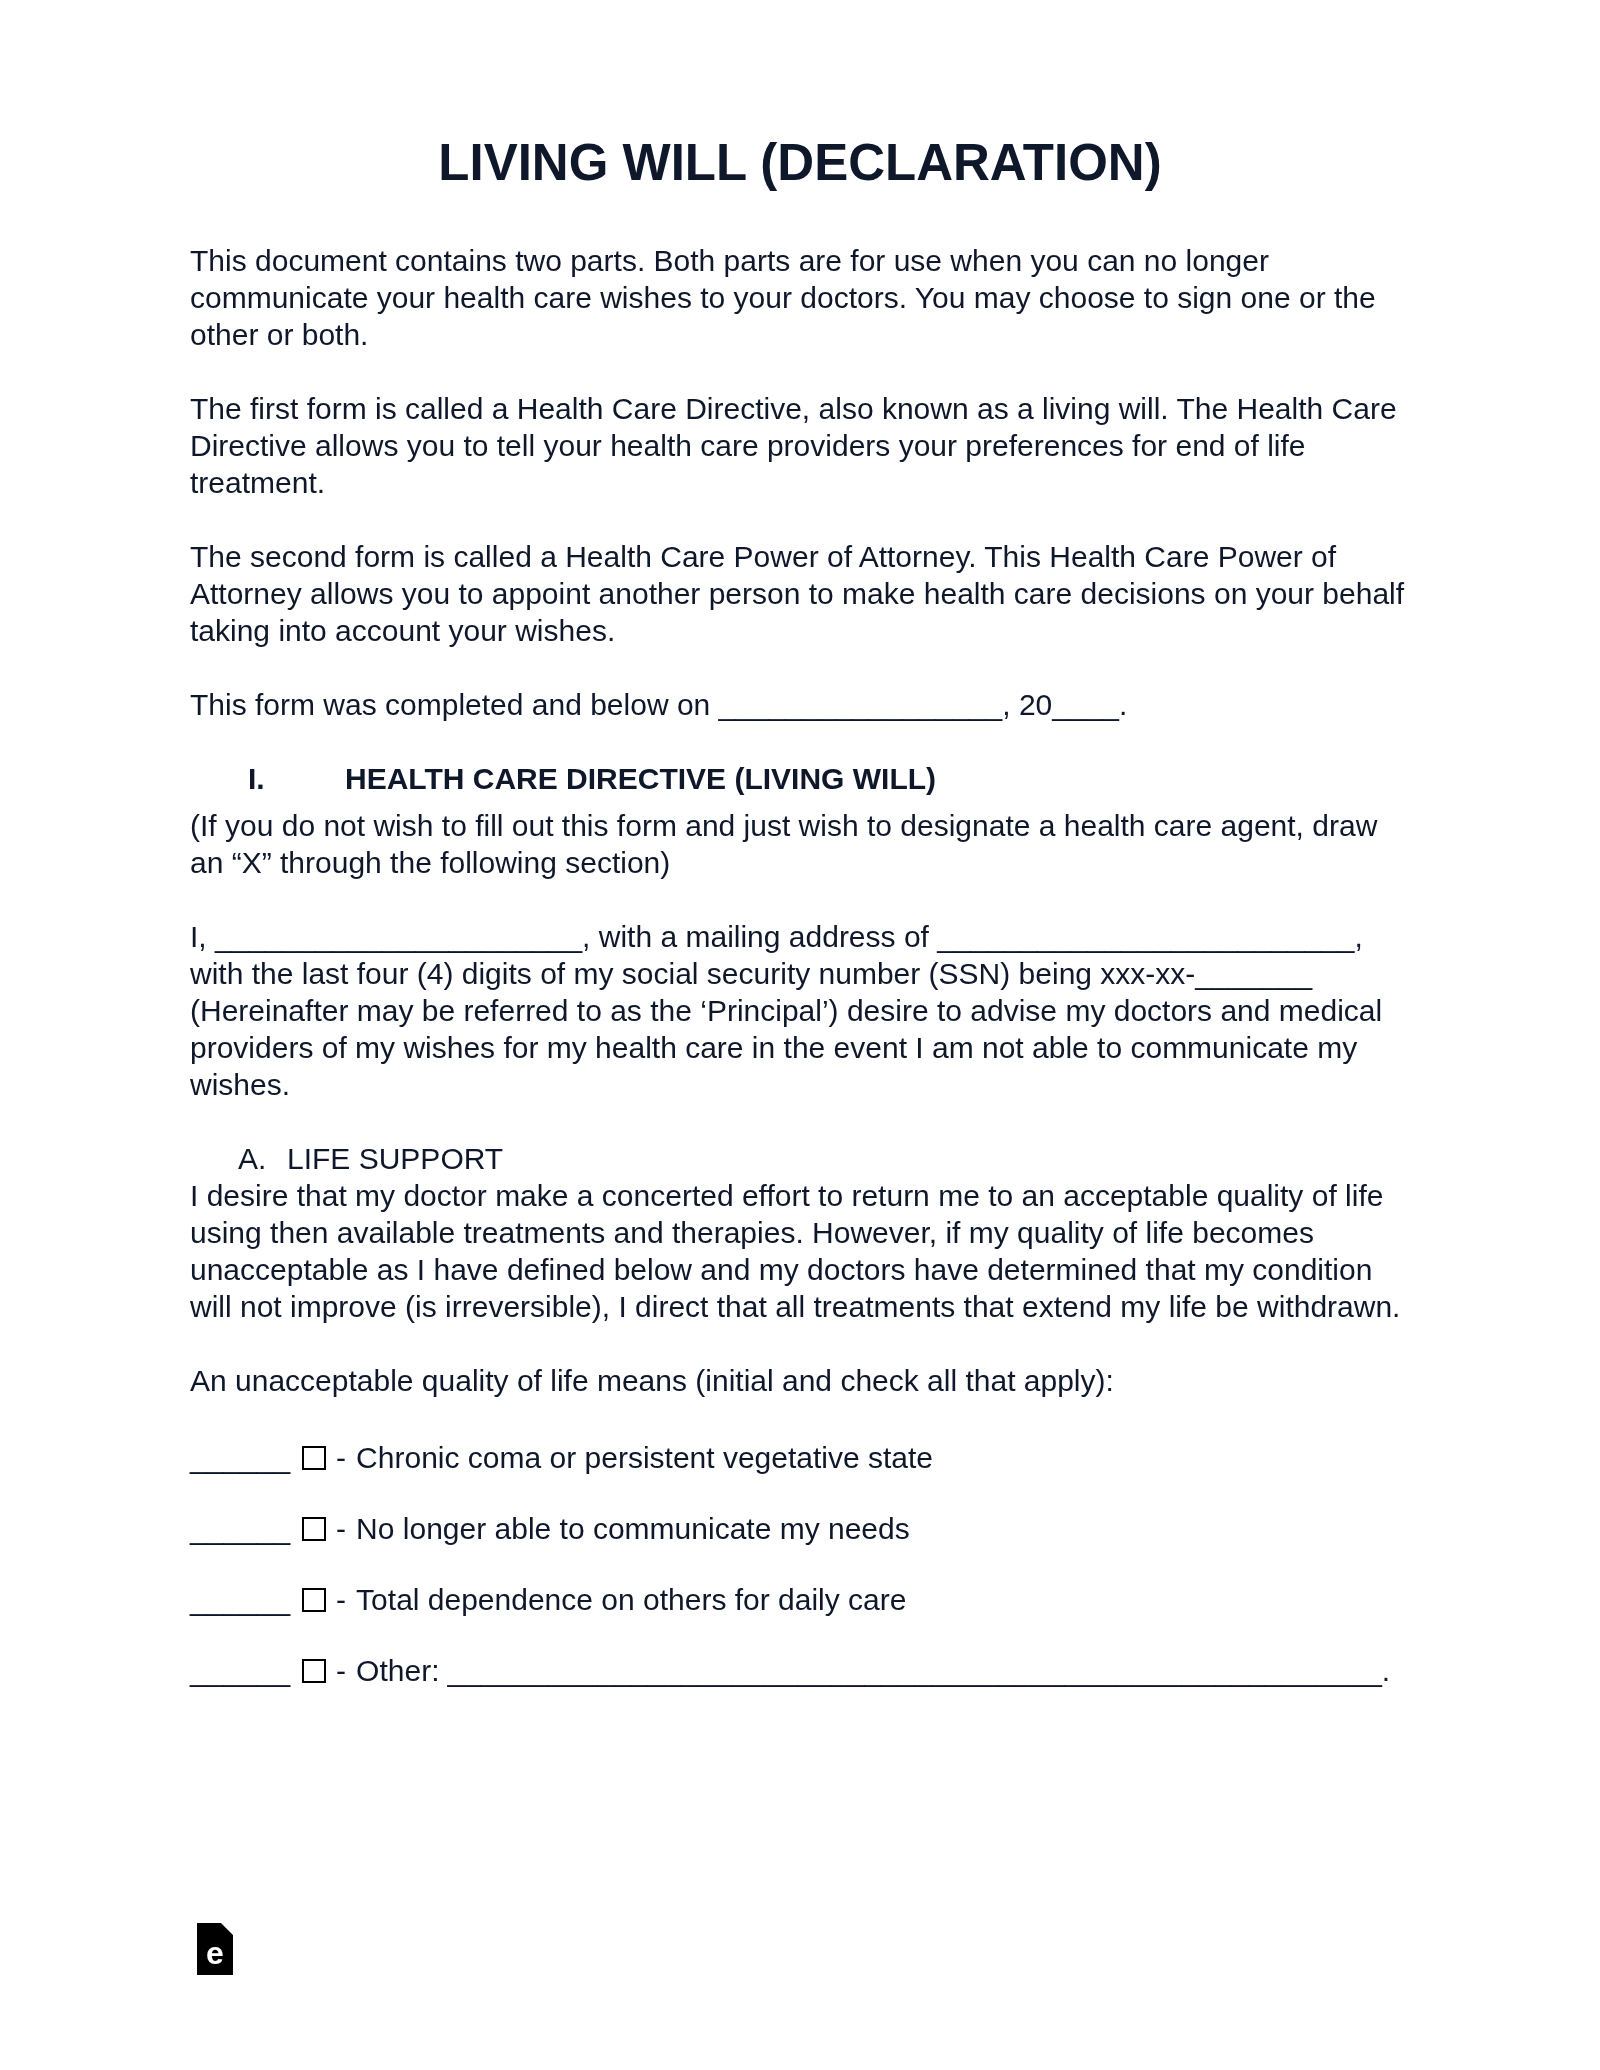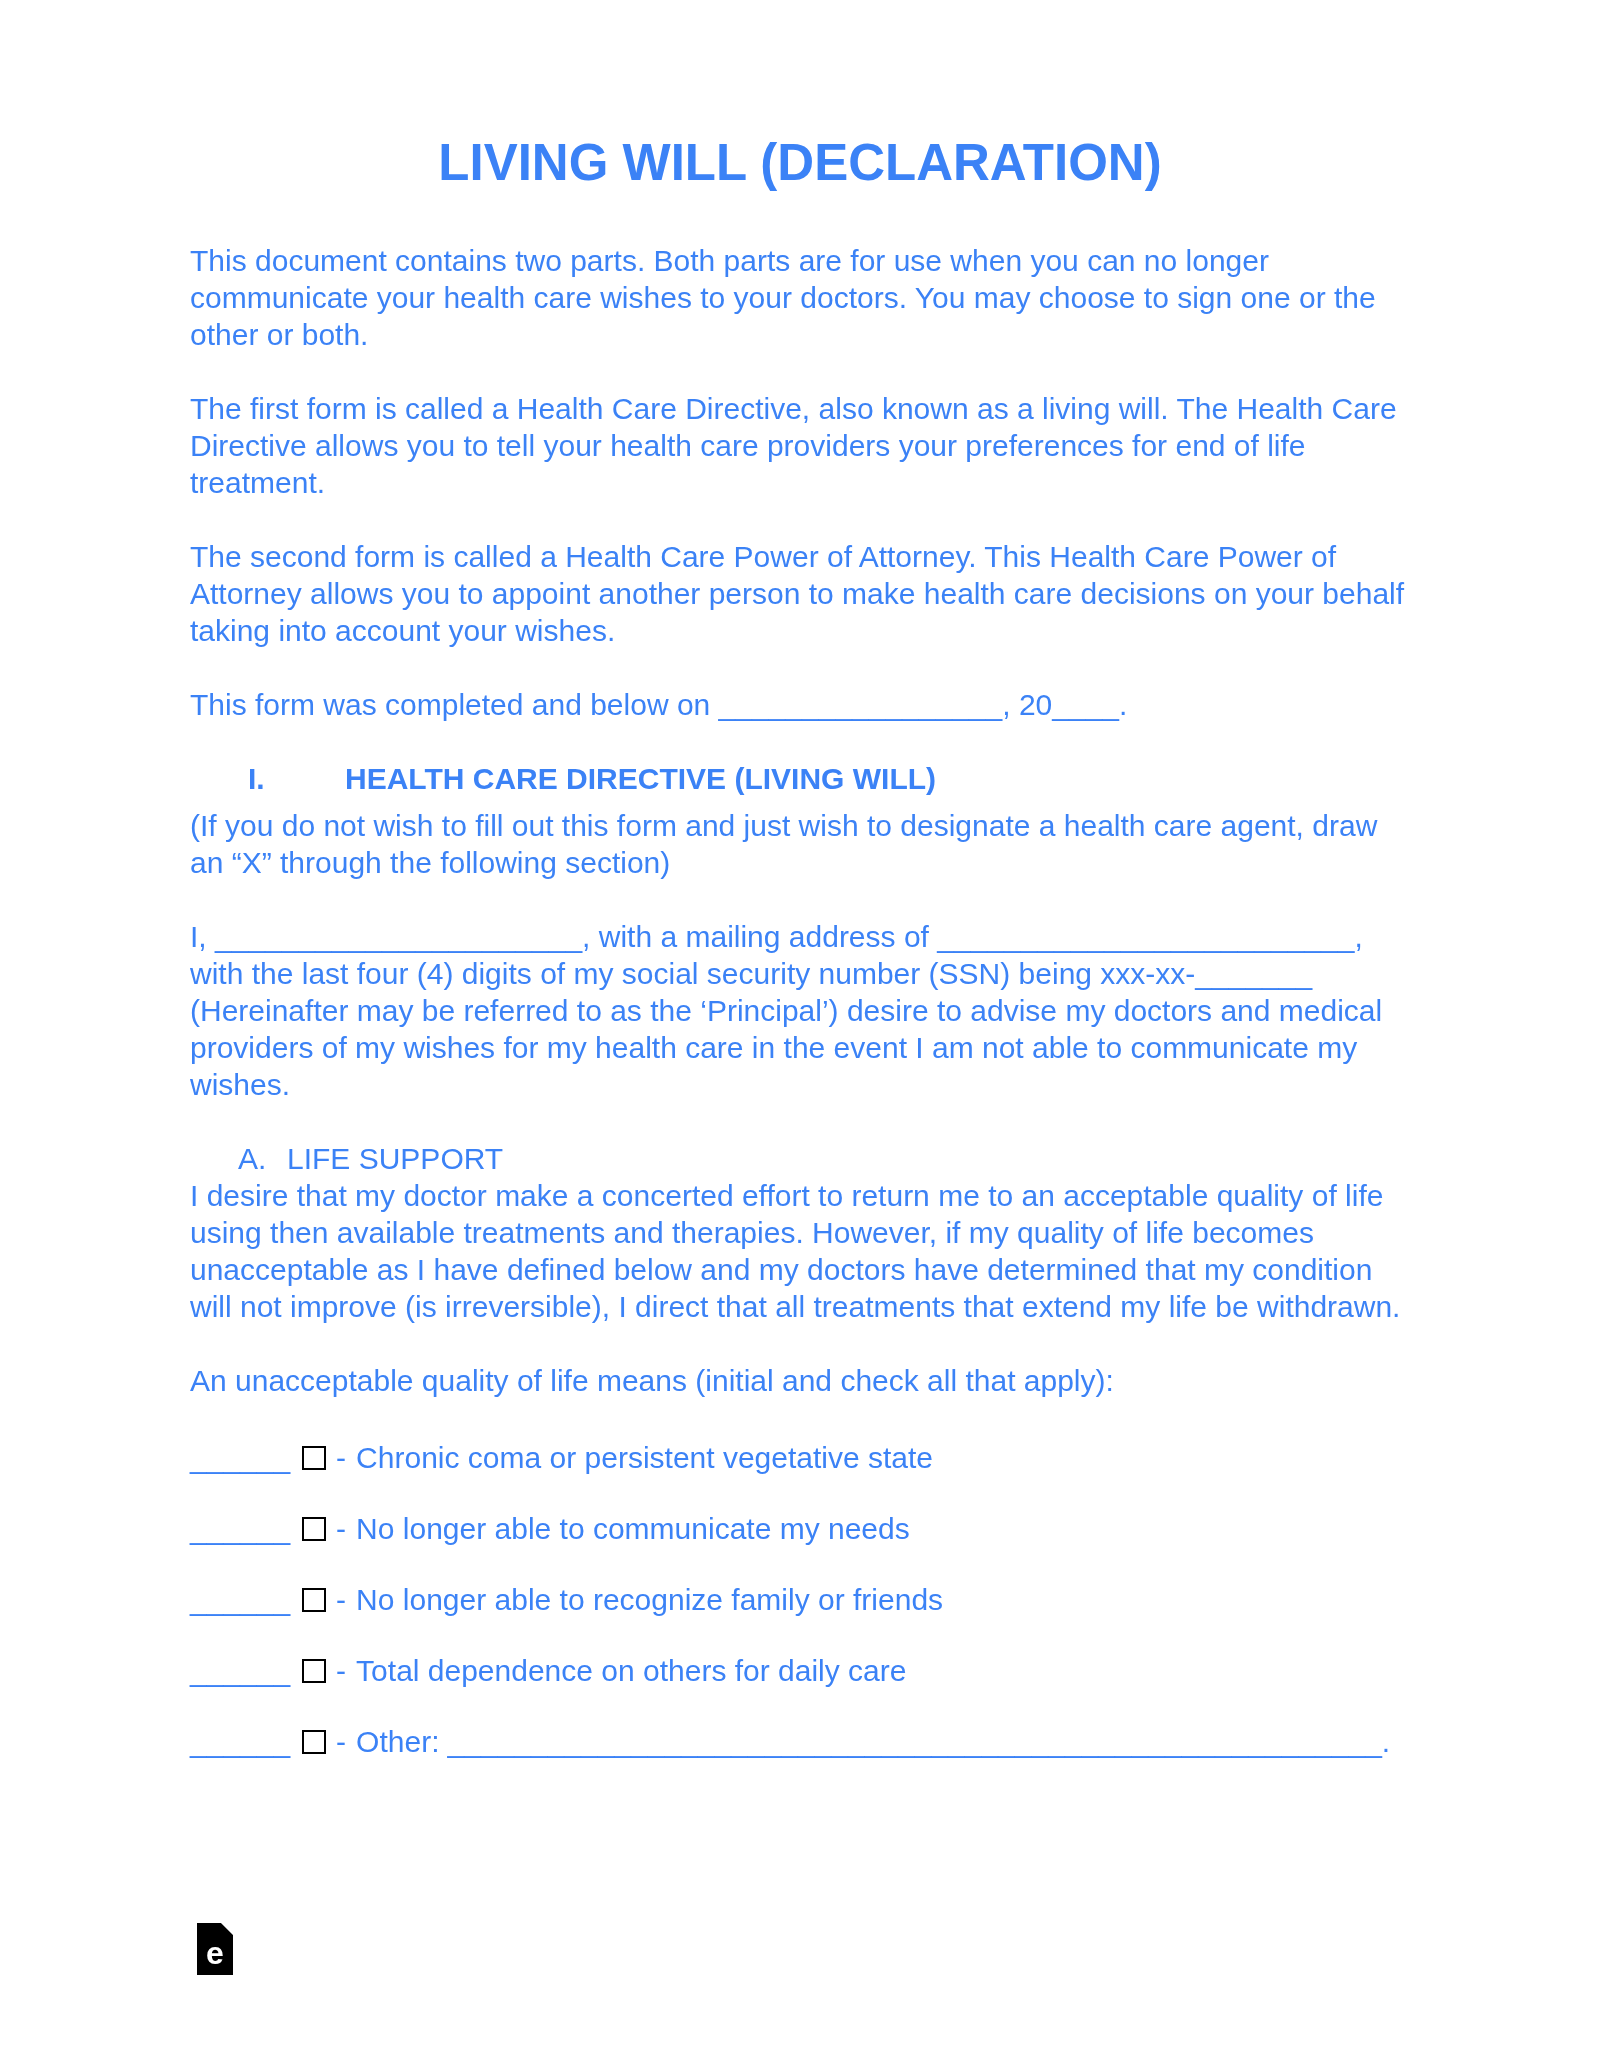--- a/index.html
+++ b/index.html
@@ -1,21 +1,21 @@
 <!DOCTYPE html>
 <html><head>
 <meta charset="utf-8">
 <style>
   html, body { margin: 0; padding: 0; background: #ffffff; }
   .page {
     position: relative;
     width: 1600px;
     height: 2070px;
     background: #ffffff;
-    color: #3b82f6;
+    color: #0f172a;
     font-family: "Liberation Sans", sans-serif;
     font-size: 30px;
     line-height: 37px;
     box-sizing: border-box;
     padding: 132px 190px 0 190px;
     overflow: hidden;
   }
   .title {
     font-size: 51px;
     line-height: 62px;
@@ -84,21 +84,20 @@
   <p><span>I, </span><span class="blank">______________________</span><span>, with a mailing address of </span><span class="blank">_________________________</span><span>, with the last four (4) digits of my social security number (SSN) being xxx-xx-</span><span class="blank">_______</span><span> (Hereinafter may be referred to as the ‘Principal’) desire to advise my doctors and medical providers of my wishes for my health care in the event I am not able to communicate my wishes.</span></p>
 
   <div class="sec-head-a"><span class="sec-letter">A.</span><span>LIFE SUPPORT</span></div>
   <p>I desire that my doctor make a concerted effort to return me to an acceptable quality of life using then available treatments and therapies. However, if my quality of life becomes unacceptable as I have defined below and my doctors have determined that my condition will not improve (is irreversible), I direct that all treatments that extend my life be withdrawn.</p>
 
   <p>An unacceptable quality of life means (initial and check all that apply):</p>
 
   <div class="checklist">
     <div class="check-row"><span class="blank initial-blank">______</span><span class="checkbox"></span><span class="sep">-</span><span>Chronic coma or persistent vegetative state</span></div>
     <div class="check-row"><span class="blank initial-blank">______</span><span class="checkbox"></span><span class="sep">-</span><span>No longer able to communicate my needs</span></div>
-    <div class="check-row"><span class="blank initial-blank">______</span><span class="checkbox"></span><span class="sep">-</span><span>No longer able to recognize family or friends</span></div>
     <div class="check-row"><span class="blank initial-blank">______</span><span class="checkbox"></span><span class="sep">-</span><span>Total dependence on others for daily care</span></div>
     <div class="check-row"><span class="blank initial-blank">______</span><span class="checkbox"></span><span class="sep">-</span><span>Other:</span><span class="blank other-blank">________________________________________________________</span><span>.</span></div>
   </div>
 
   <svg class="footer-logo" viewBox="0 0 36 52" xmlns="http://www.w3.org/2000/svg">
     <path d="M0 0 L24 0 L36 12 L36 52 L0 52 Z" fill="#000000"></path>
     <path d="M24.5 0 L36 0 L36 11.5 Z" fill="#ffffff"></path>
     <path d="M24.5 1.5 L34.5 11.5 L24.5 11.5 Z" fill="#000000"></path>
     <text x="18" y="41" text-anchor="middle" font-family="Liberation Sans, sans-serif" font-size="32" font-weight="bold" fill="#ffffff">e</text>
   </svg>

